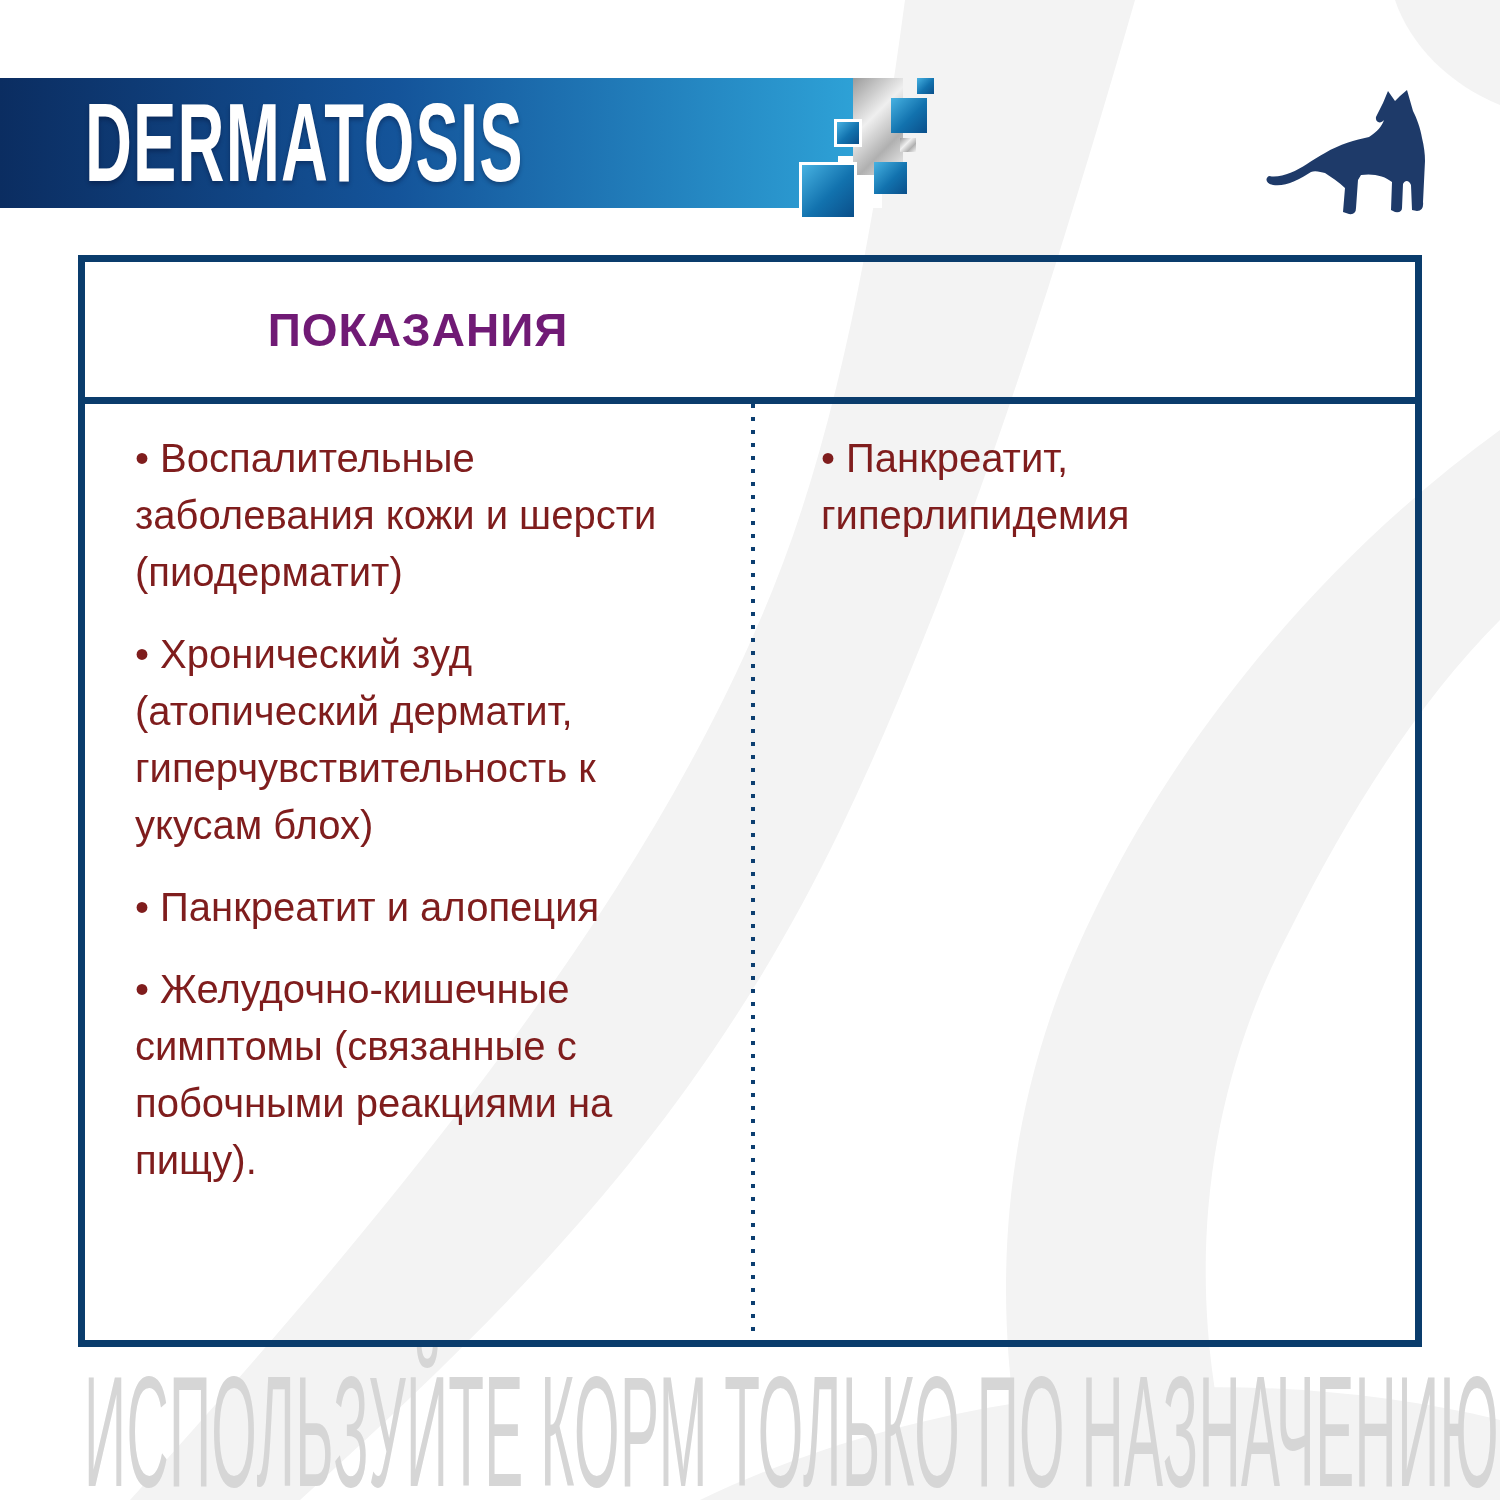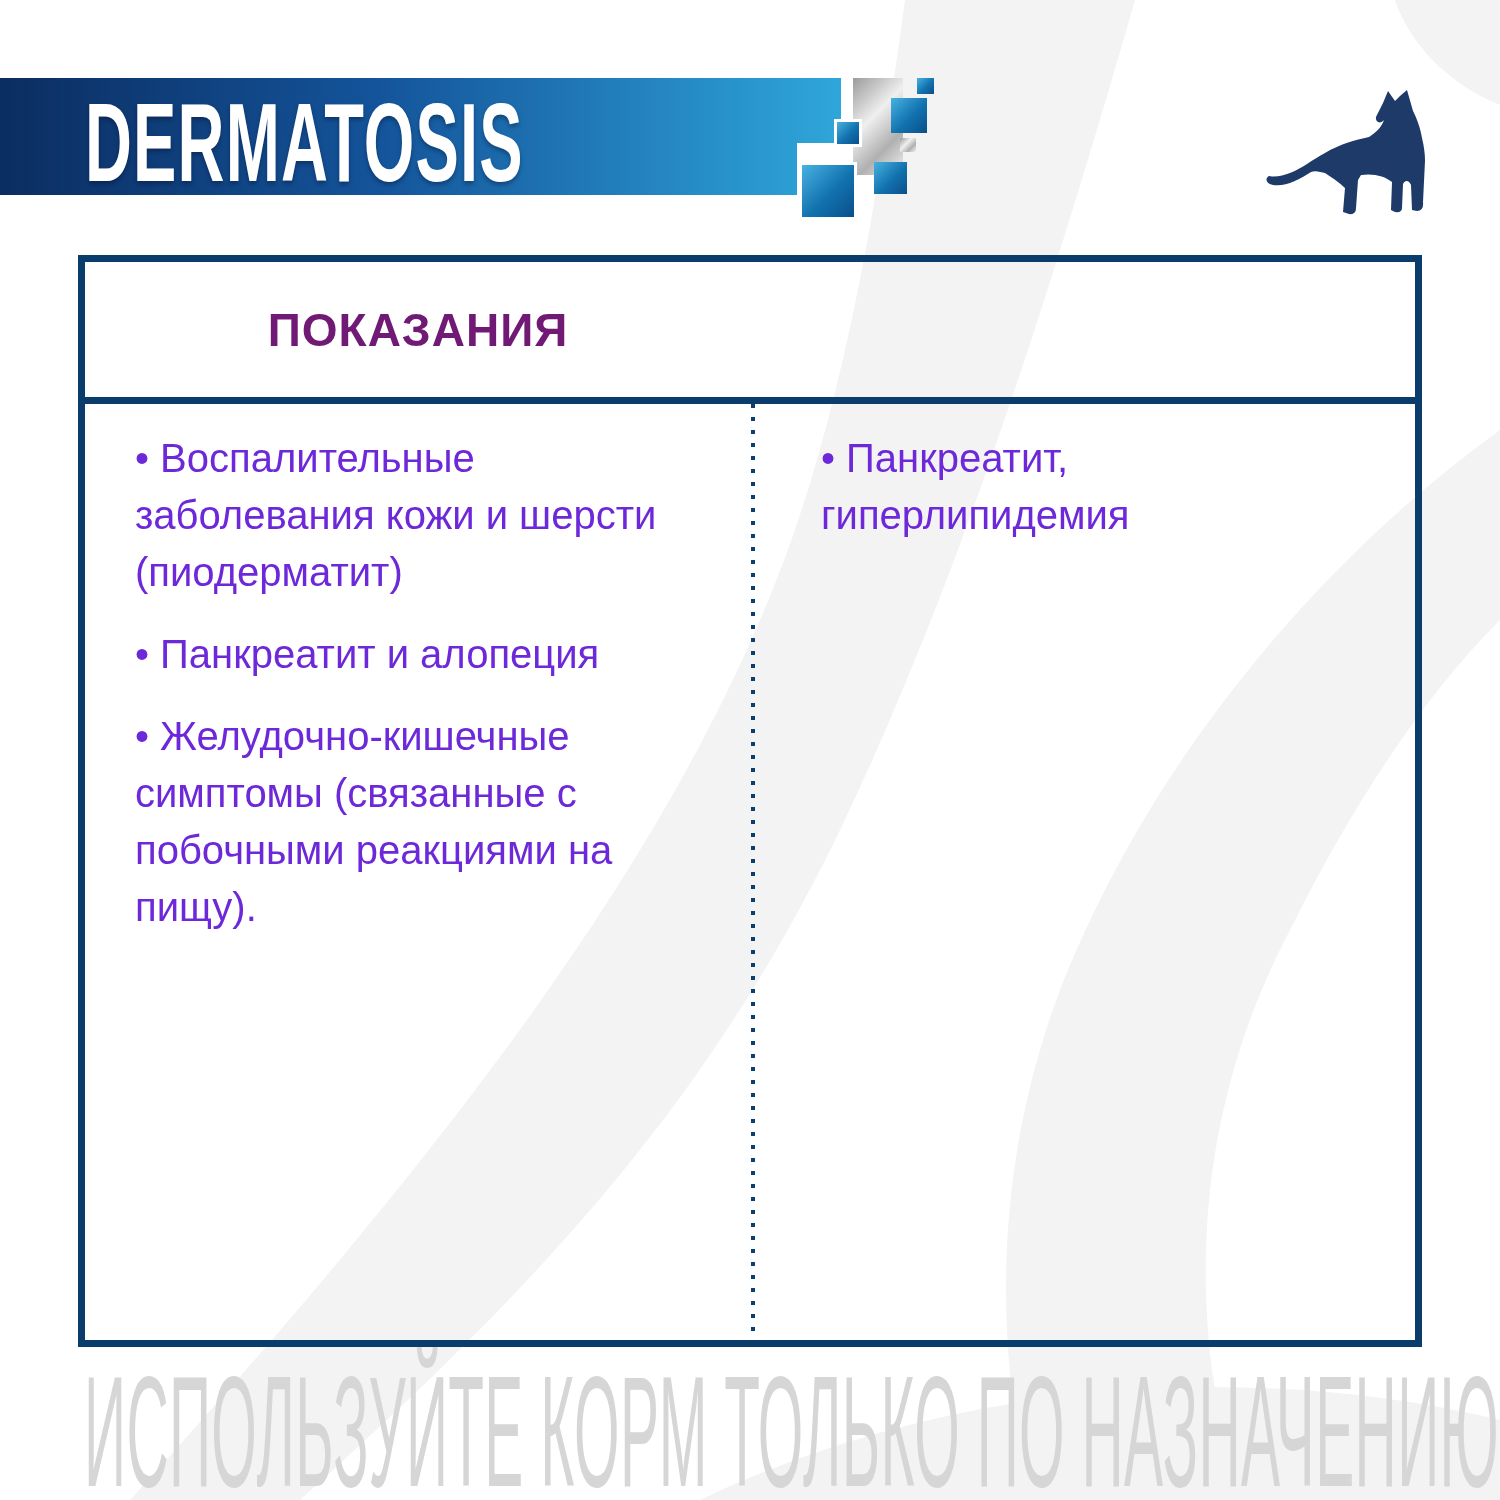--- a/index.html
+++ b/index.html
@@ -4,22 +4,23 @@
 <style>
   html,body{margin:0;padding:0;}
   body{
     width:1500px;height:1500px;position:relative;overflow:hidden;
     background:#ffffff;font-family:"Liberation Sans", sans-serif;
   }
   
   .bg-swirls{position:absolute;inset:0;z-index:0;}
   
   .banner{
-    position:absolute;left:0;top:78px;width:841px;height:117px;z-index:2;
+    position:absolute;left:0;top:78px;width:841px;height:130px;z-index:2;
     background:linear-gradient(90deg,#0b2d61 0%,#14549a 45%,#2fa6da 100%);
+    padding-left:41px;
   }
   .banner::after{ 
     content:"";position:absolute;right:0;bottom:0;width:44px;height:52px;background:#ffffff;
   }
   .banner-title{
     position:absolute;left:85px;top:11px;
     font-size:112px;font-weight:bold;line-height:108px;color:#ffffff;
     letter-spacing:2px;white-space:nowrap;
     transform:scaleX(0.58);transform-origin:left top;
     text-shadow:0 3px 6px rgba(0,10,40,0.35);
@@ -53,21 +54,21 @@
   }
   .tbody{display:grid;grid-template-columns:666px 1fr;flex:1;position:relative;}
   .tbody::before{ 
     content:"";position:absolute;left:666px;top:0;bottom:0;width:4px;
     background:repeating-linear-gradient(to bottom,#0c3e70 0 4px,transparent 4px 13px);
   }
   .td{box-sizing:border-box;}
   .td.left{padding:26px 24px 0 50px;}
   .td.right{padding:26px 22px 0 70px;}
   .item{
-    margin:0 0 25px 0;font-size:40px;line-height:57px;color:#6d28d9;
+    margin:0 0 25px 0;font-size:40px;line-height:57px;color:#7f1d1d;
   }
   .td.left .item{max-width:525px;}
   .td.right .item{max-width:430px;}
   
   .watermark{
     position:absolute;left:84px;top:1352px;z-index:1;
     font-size:158px;line-height:1;font-weight:400;color:#d6d6d6;
     white-space:nowrap;transform:scaleX(0.37);transform-origin:left top;
     letter-spacing:1px;
   }
@@ -131,20 +132,21 @@
     Z"></path>
 </svg>
 
 <div class="info-table">
   <div class="thead">
     <div class="th">ПОКАЗАНИЯ</div>
   </div>
   <div class="tbody">
     <div class="td left">
       <p class="item">• Воспалительные заболевания кожи и шерсти (пиодерматит)</p>
+      <p class="item">• Хронический зуд (атопический дерматит, гиперчувствительность к укусам блох)</p>
       <p class="item">• Панкреатит и алопеция</p>
       <p class="item">• Желудочно-кишечные симптомы (связанные с побочными реакциями на пищу).</p>
     </div>
     <div class="td right">
       <p class="item">• Панкреатит, гиперлипидемия</p>
     </div>
   </div>
 </div>
 
 <div class="watermark">ИСПОЛЬЗУЙТЕ КОРМ ТОЛЬКО ПО НАЗНАЧЕНИЮ ВРАЧА</div>

